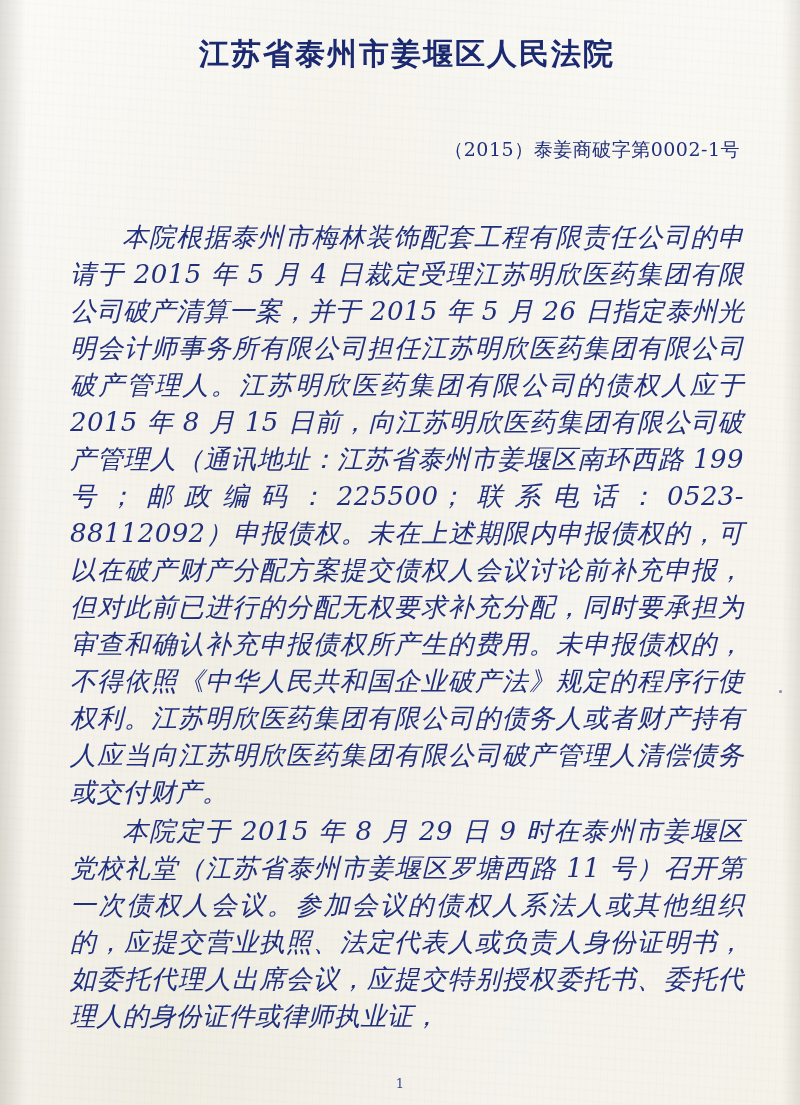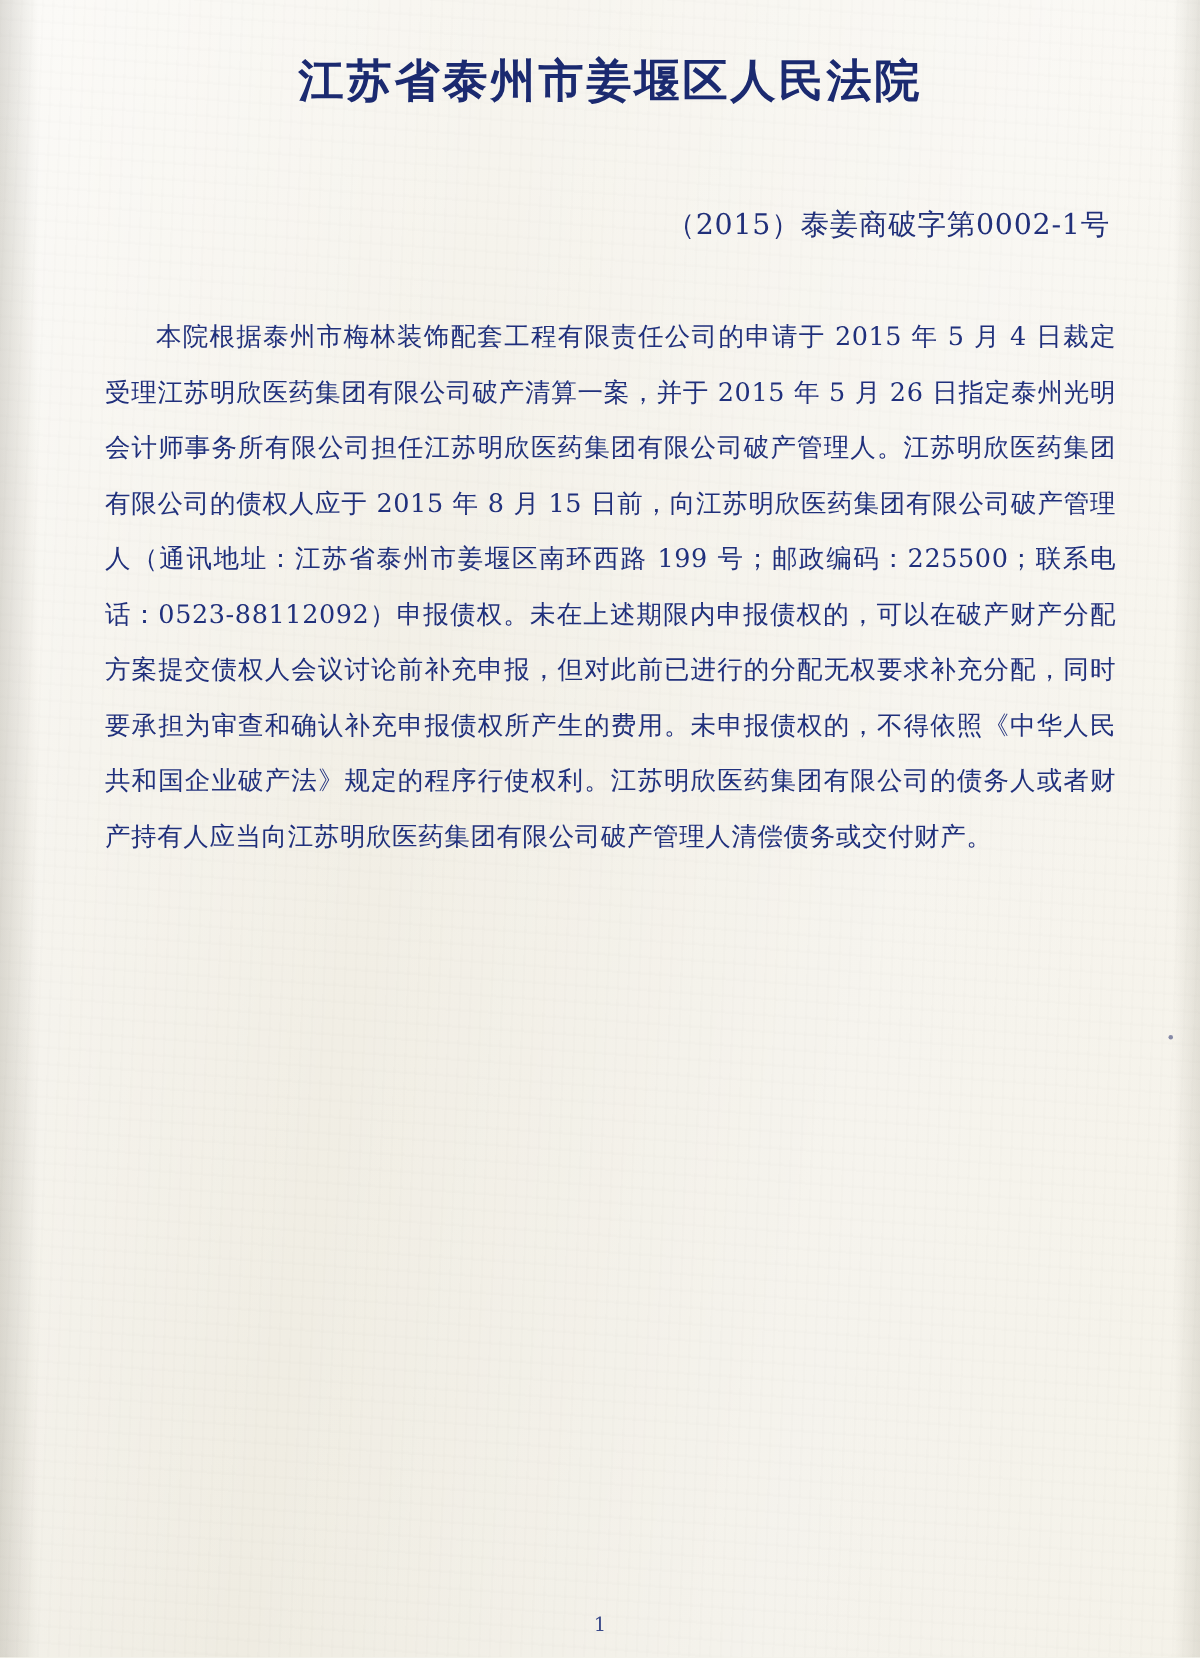--- a/index.html
+++ b/index.html
@@ -68,27 +68,28 @@
   }
   .case-number {
     margin-top: 62px;
     text-align: right;
     font-size: 19px;
     letter-spacing: 0.5px;
     color: #21307a;
     padding-right: 4px;
   }
   .body-text {
-    margin-top: 44px;
-    font-size: 17px;
+    margin-top: 56px;
+    font-size: 26px;
     line-height: 37px;
     text-align: justify;
     text-justify: inter-ideograph;
     color: #20307c;
     letter-spacing: 0.4px;
+    font-style: italic;
   }
   .para {
     margin: 0 0 0 0;
     text-indent: 2em;
   }
   .para + .para {
     margin-top: 2px;
   }
   .page-number {
     position: absolute;
@@ -119,19 +120,20 @@
   <div class="edge-right"></div>
 
   <div class="content">
     <div class="court-title">江苏省泰州市姜堰区人民法院</div>
 
 
     <div class="case-number">（2015）泰姜商破字第0002-1号</div>
 
     <div class="body-text">
       <p class="para">本院根据泰州市梅林装饰配套工程有限责任公司的申请于 2015 年 5 月 4 日裁定受理江苏明欣医药集团有限公司破产清算一案，并于 2015 年 5 月 26 日指定泰州光明会计师事务所有限公司担任江苏明欣医药集团有限公司破产管理人。江苏明欣医药集团有限公司的债权人应于 2015 年 8 月 15 日前，向江苏明欣医药集团有限公司破产管理人（通讯地址：江苏省泰州市姜堰区南环西路 199 号；邮政编码：225500；联系电话：0523-88112092）申报债权。未在上述期限内申报债权的，可以在破产财产分配方案提交债权人会议讨论前补充申报，但对此前已进行的分配无权要求补充分配，同时要承担为审查和确认补充申报债权所产生的费用。未申报债权的，不得依照《中华人民共和国企业破产法》规定的程序行使权利。江苏明欣医药集团有限公司的债务人或者财产持有人应当向江苏明欣医药集团有限公司破产管理人清偿债务或交付财产。</p>
+      <p class="para">本院定于 2015 年 8 月 29 日 9 时在泰州市姜堰区党校礼堂（江苏省泰州市姜堰区罗塘西路 11 号）召开第一次债权人会议。参加会议的债权人系法人或其他组织的，应提交营业执照、法定代表人或负责人身份证明书，如委托代理人出席会议，应提交特别授权委托书、委托代理人的身份证件或律师执业证，</p>
     </div>
   </div>
 
   <div class="stray-mark"></div>
 
   <div class="page-number">1</div>
 </div>
 
 </body></html>

